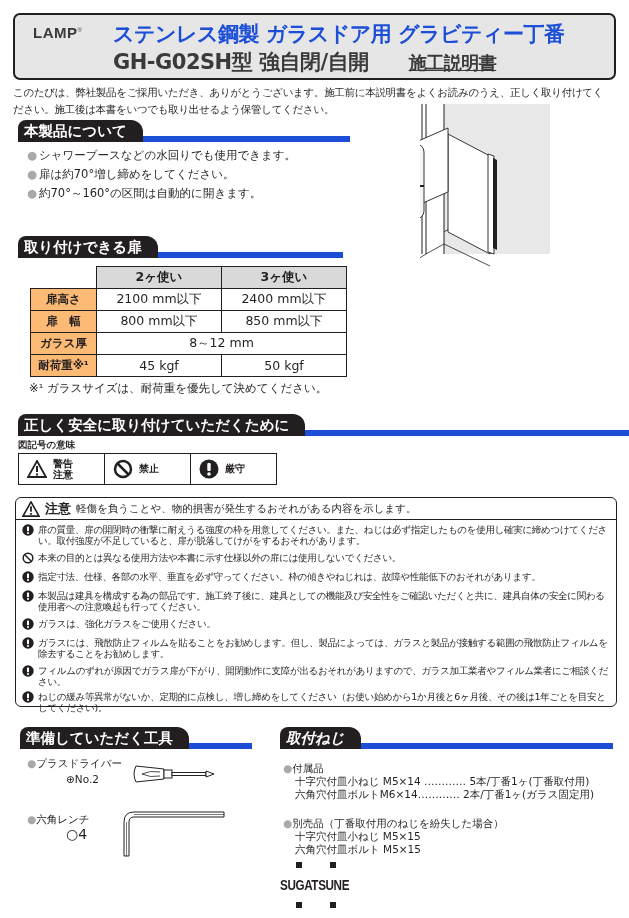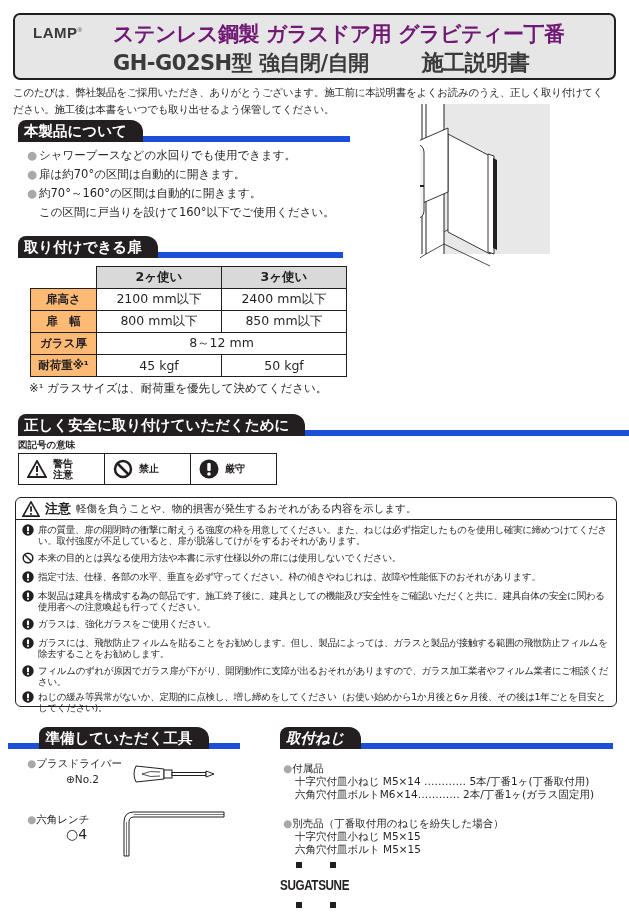--- a/index.html
+++ b/index.html
@@ -5,23 +5,23 @@
   * { box-sizing: border-box; margin: 0; padding: 0; }
   html, body { width: 629px; height: 918px; background: #ffffff; overflow: hidden; }
   body { position: relative; font-family: "DejaVu Sans", "Liberation Sans", sans-serif; color: #231f20; }
 
   .title-box {
     position: absolute; left: 13px; top: 13px; width: 603px; height: 67px;
     border: 2px solid #231f20; border-radius: 7px; background: #e6e6e6;
   }
   .brand { position: absolute; left: 18px; top: 9px; font-family: "Liberation Sans", sans-serif; font-weight: bold; font-size: 15px; color: #3a3a3a; letter-spacing: 0.5px; }
   .brand sup { font-size: 6px; font-weight: normal; }
-  .title1 { position: absolute; left: 98px; top: 5px; font-weight: bold; font-size: 21px; color: #701a75; white-space: nowrap; letter-spacing: -0.5px; }
+  .title1 { position: absolute; left: 98px; top: 5px; font-weight: bold; font-size: 21px; color: #1d4ed8; white-space: nowrap; letter-spacing: -0.5px; }
   .title2 { position: absolute; left: 98px; top: 33px; font-weight: bold; font-size: 21px; color: #3a3a3a; white-space: nowrap; letter-spacing: -0.5px; }
-  .title2 .doc { margin-left: 53px; font-size: 22px; }
+  .title2 .doc { margin-left: 40px; font-size: 18px; text-decoration: underline; }
 
   .intro { position: absolute; left: 13px; top: 84px; width: 600px; font-size: 10.5px; line-height: 17px; letter-spacing: -0.3px; }
 
   .sec-head { position: absolute; height: 22px; border-bottom: 6px solid #1d4ed8; }
   .sec-tab { display: inline-block; background: #231f20; color: #ffffff; font-weight: bold; font-size: 14.5px; line-height: 22px; padding: 0 16px 0 6px; border-radius: 8px 12px 0 0; white-space: nowrap; }
 
   .bullets { position: absolute; left: 27px; top: 146px; font-size: 11.5px; line-height: 19px; }
   .bullets .b { display: inline-block; width: 12px; color: #a7a9ac; }
   .bullets .indent { padding-left: 12px; }
 
@@ -66,23 +66,22 @@
   <div class="title2"><span>GH-G02SH型  強自閉/自開</span><span class="doc">施工説明書</span></div>
 </div>
 
 <div class="intro">このたびは、弊社製品をご採用いただき、ありがとうございます。施工前に本説明書をよくお読みのうえ、正しく取り付けてください。施工後は本書をいつでも取り出せるよう保管してください。</div>
 
 <div class="sec-head" style="left:18px; top:120px; width:332px;">
   <span class="sec-tab">本製品について</span>
 </div>
 <div class="bullets">
   <div><span class="b">●</span><span>シャワーブースなどの水回りでも使用できます。</span></div>
-  <div><span class="b">●</span><span>扉は約70°の区間は自動的に開きます。</span></div>
+  <div><span class="b">●</span><span>扉は約70°増し締めをしてください。</span></div>
   <div><span class="b">●</span><span>約70°～160°の区間は自動的に開きます。</span></div>
-  <div class="indent">この区間に戸当りを設けて160°以下でご使用ください。</div>
 </div>
 
 <div class="sec-head" style="left:18px; top:236px; width:325px;">
   <span class="sec-tab">取り付けできる扉</span>
 </div>
 <table class="spec">
   <tbody>
       <tr>
     <td class="blank"></td>
     <td class="hd c">2ヶ使い</td>
@@ -231,21 +230,21 @@
       <svg class="ic" width="12" height="12" viewBox="0 0 20 20">
           <circle cx="10" cy="10" r="9.5" fill="#231f20"></circle>
           <rect x="8.3" y="4" width="3.4" height="8" rx="1" fill="#fff"></rect>
           <circle cx="10" cy="15" r="1.8" fill="#fff"></circle>
         </svg>
       <span>ねじの緩み等異常がないか、定期的に点検し、増し締めをしてください（お使い始めから1か月後と6ヶ月後、その後は1年ごとを目安としてください)。</span>
     </div>
   </div>
 </div>
 
-<div class="sec-head" style="left:8px; top:727px; width:232px;text-align:center;">
+<div class="sec-head" style="left:20px; top:727px; width:232px;">
   <span class="sec-tab">準備していただく工具</span>
 </div>
 <div class="tool-label" style="left:27px; top:757px;"><span class="b">●</span><span>プラスドライバー</span></div>
 <div class="tool-label" style="left:66px; top:773px;">⊕No.2</div>
 <svg style="position:absolute; left:130px; top:762px;" width="95" height="24" viewBox="0 0 95 24">
   <path d="M6 4 Q2 12 6 20 L34 17 L34 7 Z" fill="#fff" stroke="#231f20" stroke-width="1"></path>
   <path d="M12 12 Q20 8 30 10 M12 12 Q20 16 30 14" fill="none" stroke="#231f20" stroke-width="0.8"></path>
   <rect x="34" y="8" width="8" height="8" fill="#fff" stroke="#231f20" stroke-width="1"></rect>
   <rect x="42" y="10.5" width="34" height="3" fill="#fff" stroke="#231f20" stroke-width="1"></rect>
   <path d="M76 9 L84 12 L76 15 Z" fill="#fff" stroke="#231f20" stroke-width="1"></path>

